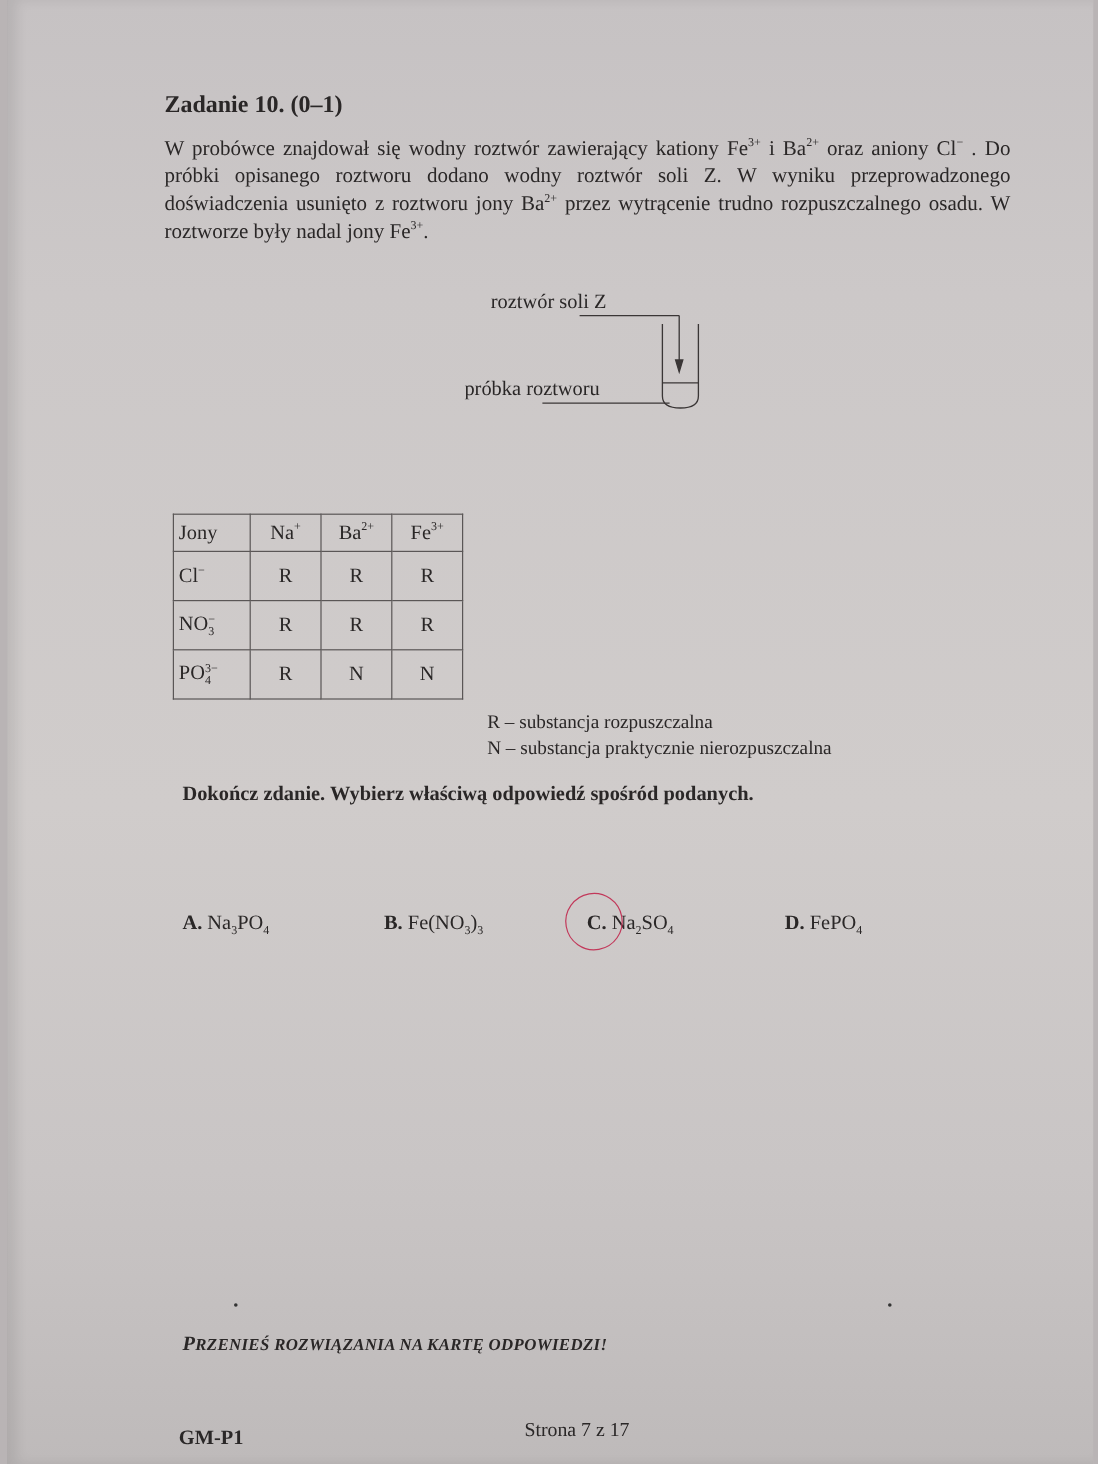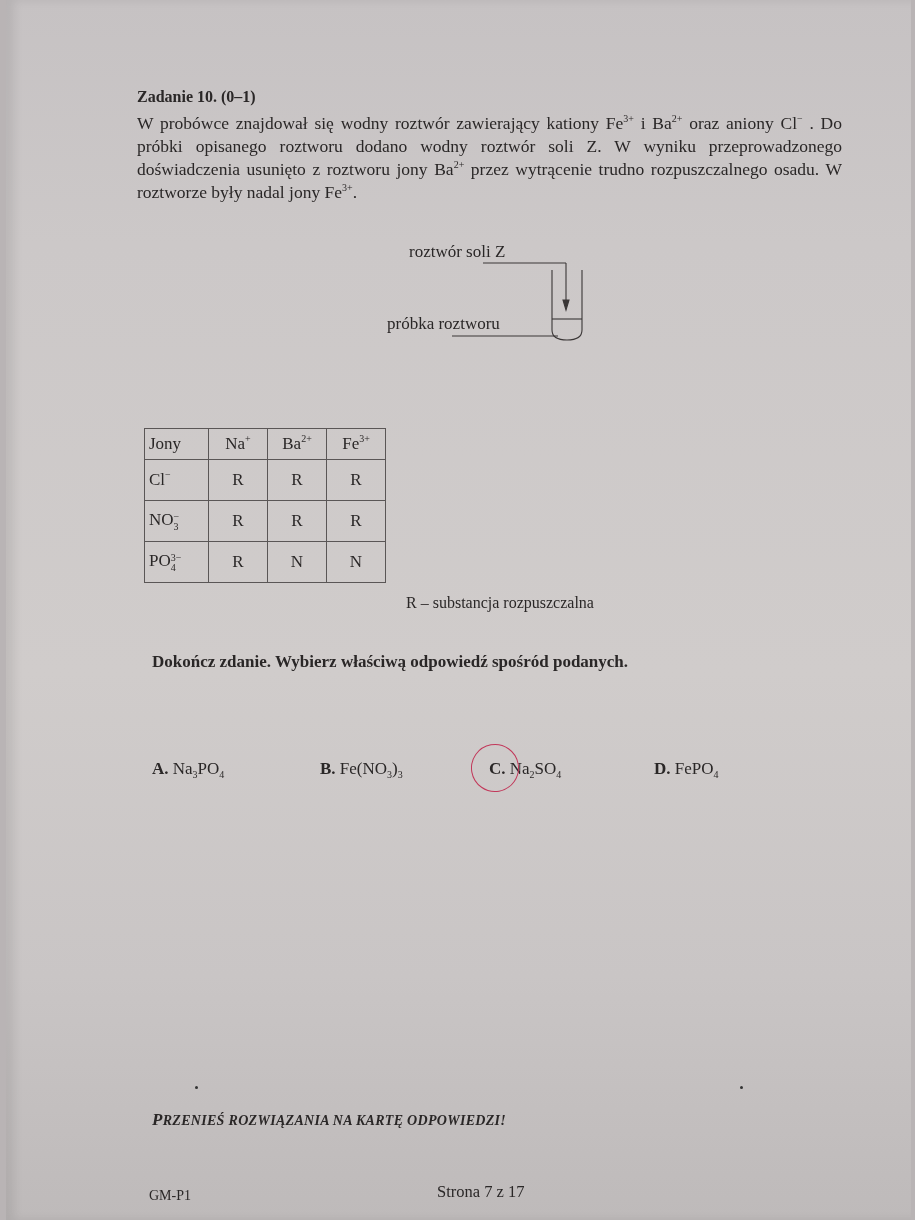--- a/index.html
+++ b/index.html
@@ -8,21 +8,21 @@
     background: #b9b4b5;
     font-family: "Liberation Serif", "DejaVu Serif", serif;
     color: #2a2727;
   }
   .page {
     position: absolute; left: 6px; top: 0; width: 905px; height: 1220px;
     background: linear-gradient(180deg, #c6c2c3 0%, #ccc8c8 20%, #d0cccb 55%, #c9c5c5 80%, #bebaba 100%);
     box-shadow: inset 8px 0 10px rgba(0,0,0,0.08);
   }
   .abs { position: absolute; }
-  .title { left: 131px; top: 88px; font-weight: bold; font-size: 16px; }
+  .title { left: 131px; top: 76px; font-weight: bold; font-size: 20px; }
   .para { left: 131px; width: 705px; font-size: 17.5px; line-height: 23px; text-align: justify; }
   .p1 { top: 112px; }
   sup { font-size: 10px; vertical-align: 7px; line-height: 0; }
   .sub { font-size: 10px; vertical-align: -4px; }
   .diagram { left: 370px; top: 240px; width: 230px; height: 120px; }
   .diag-label { font-size: 17px; position: absolute; }
   .p2 { top: 355px; }
   table.sol {
     position: absolute; left: 138px; top: 428px;
     border-collapse: collapse; font-size: 17px;
@@ -38,21 +38,21 @@
   .p3 { left: 146px; width: 690px; top: 692px; font-size: 17.5px; line-height: 23px; text-align: justify; }
   .opt { top: 759px; font-size: 17px; }
   .opt b { font-weight: bold; }
   .circle {
     position: absolute; left: 465px; top: 744px; width: 46px; height: 46px;
     border: 1.6px solid #c2385a; border-radius: 50%;
     transform: rotate(-10deg);
   }
   .footer-note { left: 146px; top: 1110px; font-style: italic; font-weight: bold; font-size: 14px; letter-spacing: 0.3px; }
   .footer-note .big { font-size: 17px; }
-  .gm { left: 143px; top: 1188px; font-weight: normal; font-size: 14px; }
+  .gm { left: 143px; top: 1188px; font-weight: bold; font-size: 17px; }
   .page-num { left: 431px; top: 1182px; font-size: 16.5px; }
   .dot { position: absolute; width: 3px; height: 3px; border-radius: 50%; background: #333; }
 </style>
 </head>
 <body>
 
 <div class="page">
 
   <div class="abs title">Zadanie 10. (0–1)</div>
 
@@ -102,20 +102,21 @@
       <td class="first"><span>PO</span><span class="supsub" style="display:inline-block;vertical-align:middle;line-height:10px;font-size:10px;"><span>3−</span><br><span>4</span></span></td>
       <td class="c">R</td>
       <td class="c">N</td>
       <td class="c">N</td>
     </tr>
   </tbody>
     </table>
 
   <div class="abs legend">
     <div>R – substancja rozpuszczalna</div>
+    <div>N – substancja praktycznie nierozpuszczalna</div>
   </div>
 
   <div class="abs instr">Dokończ zdanie. Wybierz właściwą odpowiedź spośród podanych.</div>
 
 
   <div class="abs opt" style="left:146px;">
     <b>A.</b> <span>Na</span><span class="sub">3</span><span>PO</span><span class="sub">4</span>
   </div>
   <div class="abs opt" style="left:314px;">
     <b>B.</b> <span>Fe(NO</span><span class="sub">3</span><span>)</span><span class="sub">3</span>

